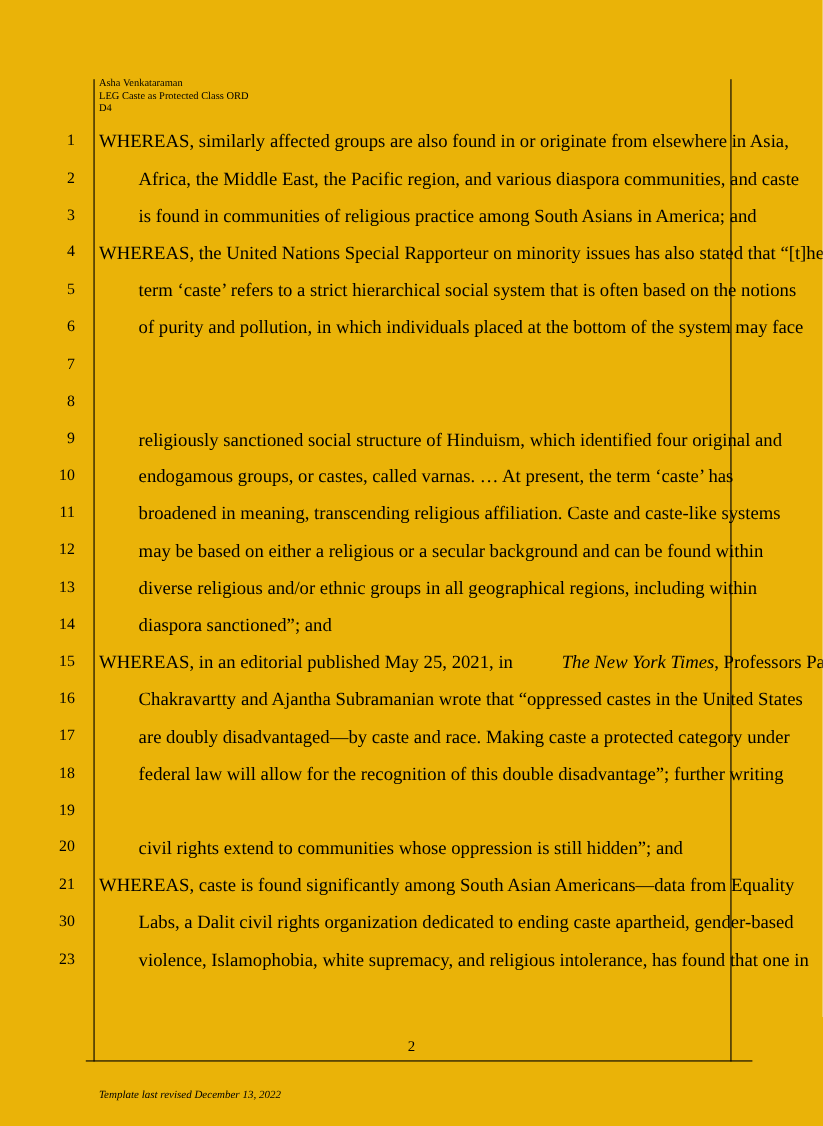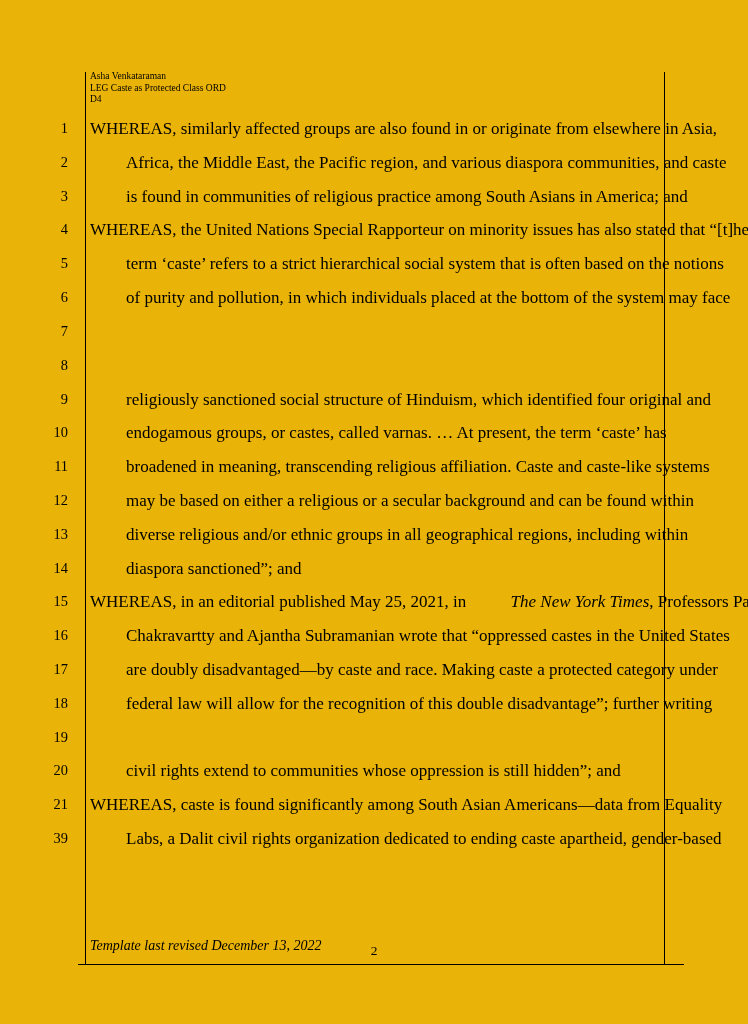--- a/index.html
+++ b/index.html
@@ -25,22 +25,22 @@
     position:absolute;left:0;top:0;width:68px;
     text-align:right;font-size:14.4px;line-height:19px;
   }
   .line-text{
     position:absolute;left:90px;top:0;
     white-space:nowrap;font-size:17px;line-height:19px;
   }
   .line-text.indent{left:126px;}
   .italic{font-style:italic;margin-left:40px;}
   .footer-note{
-    position:absolute;left:90px;top:938px;
-    font-size:14px;font-style:italic;
+    position:absolute;left:90px;top:990px;
+    font-size:10px;font-style:italic;
   }
   .page-num{
     position:absolute;left:0;top:943px;width:748px;
     text-align:center;font-size:13.5px;
   }
 </style>
 </head>
 <body>
 
 <div class="page">
@@ -152,22 +152,26 @@
     <div class="line-num">20</div>
     <div class="line-text indent"><span>civil rights extend to communities whose oppression is still hidden”; and</span></div>
   </div>
 
   <div class="line-row">
     <div class="line-num">21</div>
     <div class="line-text"><span>WHEREAS, caste is found significantly among South Asian Americans—data from Equality</span></div>
   </div>
 
   <div class="line-row">
-    <div class="line-num">39</div>
+    <div class="line-num">30</div>
     <div class="line-text indent"><span>Labs, a Dalit civil rights organization dedicated to ending caste apartheid, gender-based</span></div>
   </div>
 
+  <div class="line-row">
+    <div class="line-num">23</div>
+    <div class="line-text indent"><span>violence, Islamophobia, white supremacy, and religious intolerance, has found that one in</span></div>
+  </div>
 </div>
 
   <div class="footer-note">Template last revised December 13, 2022</div>
   <div class="page-num">2</div>
 
 </div>
 
 </body></html>

